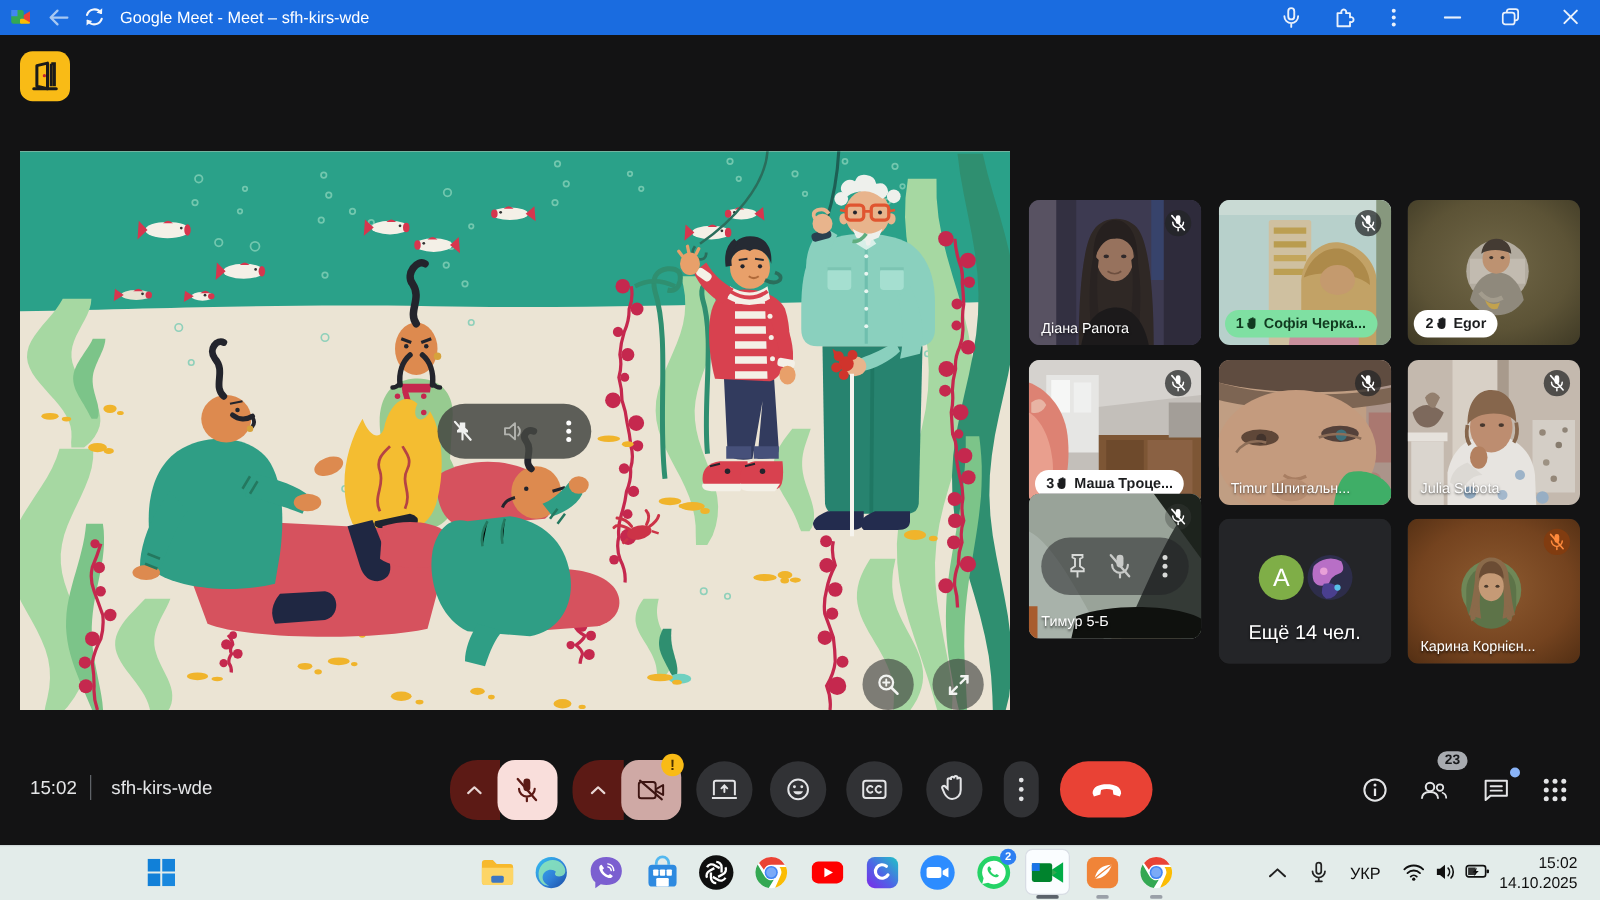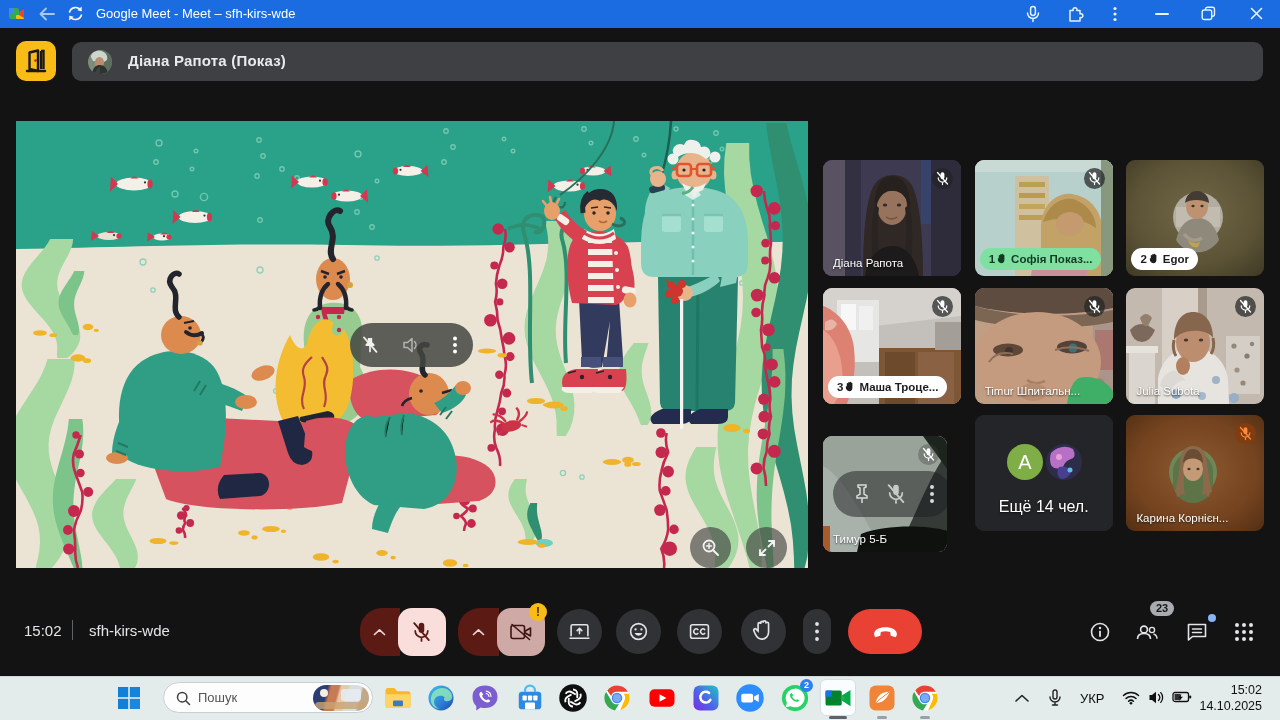--- a/index.html
+++ b/index.html
@@ -75,31 +75,20 @@
   </div>
 
   <div class="ybtn">
     <svg class="abs" style="left:8px;top:7px" width="24" height="26" viewBox="0 0 24 26">
       <path d="M3 23 H21" stroke="#1a1a1a" stroke-width="2.4" stroke-linecap="round"></path>
       <path d="M17 3 V21" stroke="#1a1a1a" stroke-width="2.4"></path>
       <path d="M17 3 H19.5 V21" stroke="#1a1a1a" stroke-width="2.4" fill="none"></path>
       <path d="M5.5 4.5 L14 2.5 V23 L5.5 21 Z" fill="none" stroke="#1a1a1a" stroke-width="2.4" stroke-linejoin="round"></path>
       <circle cx="11.5" cy="12.5" r="1.3" fill="#c2242e"></circle>
     </svg>
-  </div>
-  <div class="ppill">
-    <div class="pavatar"><svg width="24" height="24" viewBox="0 0 24 24">
-      <rect width="24" height="24" fill="#7e8d7a"></rect>
-      <rect x="14" y="0" width="10" height="24" fill="#5c6e5e"></rect>
-      <path d="M3 7 C3 2 9 0 13 1 C18 2 20 6 19 10 L16 12 L5 11 Z" fill="#cdd6cc"></path>
-      <ellipse cx="11.5" cy="12.5" rx="4.5" ry="5.5" fill="#b98e70"></ellipse>
-      <path d="M4 24 C5 17 8 15 12 15 C16 15 19 18 20 24 Z" fill="#2e3230"></path>
-      <path d="M7 24 C8 19 10 17 12 17 L12 24 Z" fill="#3c4240"></path>
-    </svg></div>
-    <div class="pname">Діана Рапота (Показ)</div>
   </div>
 
   <div class="abs" style="left:16px;top:121px;width:792px;height:447px;background:#ebe4d4;" id="illu-holder">
   <svg width="792" height="447" viewBox="0 0 792 447">
 <rect width="792" height="447" fill="#ebe4d4"></rect>
 <path d="M0,128 C120,126 200,122 330,124 C480,127 600,119 700,121 C740,122 770,120 792,121 L792,0 L0,0 Z" fill="#2aa189"></path>
 <circle cx="143" cy="22" r="3" fill="none" stroke="#72c7ae" stroke-width="1.4"></circle>
 <circle cx="140" cy="41" r="2.2" fill="none" stroke="#72c7ae" stroke-width="1.4"></circle>
 <circle cx="159" cy="73" r="3" fill="none" stroke="#72c7ae" stroke-width="1.4"></circle>
 <circle cx="188" cy="76" r="3.6" fill="none" stroke="#72c7ae" stroke-width="1.4"></circle>
@@ -538,21 +527,21 @@
 <path d="M58 100 H112 V116 H56 Z" fill="#c98f9c"></path>
 <rect x="126" y="0" width="12" height="116" fill="#87987e"></rect>
 </svg><div class="micoff">
         <svg class="abs" style="left:4px;top:3px" width="13" height="15" viewBox="0 0 13 15">
 <rect x="4.6" y="1.2" width="3.8" height="7" rx="1.9" fill="#fff"></rect>
 <path d="M2.2 6.8 a4.3 4.3 0 0 0 8.6 0 M6.5 11.2 V13.6" stroke="#fff" stroke-width="1.2" fill="none" stroke-linecap="round"></path>
 <path d="M1.5 1.5 L11.5 13" stroke="#fff" stroke-width="1.3" stroke-linecap="round"></path>
 </svg>
       </div><div class="hpill" style="background:#7fe0a2;color:#113a20">1<svg style="margin:0 4px 0 2px" width="10" height="12" viewBox="0 0 10 12">
           <path d="M1.8 5.5 V2.6 q0-.7 .7-.7 t.7 .7 V1.8 q0-.7 .7-.7 t.7 .7 V1.4 q0-.7 .7-.7 t.7 .7 V2.2 q0-.7 .7-.7 t.7 .7 V6.8 q0 3.4-3.1 3.4 q-2.2 0-3.2-2.1 L.9 6.3 q-.4-.8 .3-1.1 q.4-.2 .8 .3 Z" fill="#113a20"></path>
-        </svg><span>Софія Показ...</span></div></div>
+        </svg><span>Софія Черка...</span></div></div>
 <div class="tile" style="left:1126.4px;top:160px;width:138px;height:116px"><svg width="138" height="116" viewBox="0 0 138 116" preserveAspectRatio="none">
 <defs>
           <radialGradient id="g3" cx="50%" cy="45%" r="75%">
 <stop offset="0%" stop-color="#716747"></stop>
             <stop offset="60%" stop-color="#5c5336"></stop>
             <stop offset="100%" stop-color="#3e3925"></stop>
 </radialGradient>
         </defs>
 <rect width="138" height="116" fill="url(#g3)"></rect>
 <circle cx="72" cy="57" r="25" fill="#b3aca0"></circle>
@@ -639,21 +628,21 @@
 <path d="M52 92 Q60 98 70 93" stroke="#a87e62" stroke-width="2.5" fill="none"></path>
 <ellipse cx="58" cy="104" rx="14" ry="9" fill="#b68d71"></ellipse>
 <path d="M104 90 C118 86 134 94 138 104 V116 H92 C94 102 98 93 104 90 Z" fill="#3fae67"></path>
 </svg><div class="micoff">
         <svg class="abs" style="left:4px;top:3px" width="13" height="15" viewBox="0 0 13 15">
 <rect x="4.6" y="1.2" width="3.8" height="7" rx="1.9" fill="#fff"></rect>
 <path d="M2.2 6.8 a4.3 4.3 0 0 0 8.6 0 M6.5 11.2 V13.6" stroke="#fff" stroke-width="1.2" fill="none" stroke-linecap="round"></path>
 <path d="M1.5 1.5 L11.5 13" stroke="#fff" stroke-width="1.3" stroke-linecap="round"></path>
 </svg>
       </div><div class="tname">Timur Шпитальн...</div></div>
-<div class="tile" style="left:823px;top:436px;width:124px;height:116px"><svg width="138" height="116" viewBox="0 0 138 116" preserveAspectRatio="none">
+<div class="tile" style="left:823px;top:395px;width:138px;height:116px"><svg width="138" height="116" viewBox="0 0 138 116" preserveAspectRatio="none">
 <rect width="138" height="116" fill="#a8b2aa"></rect>
 <path d="M0 0 H138 V116 H60 C40 80 20 40 0 30 Z" fill="#99a399"></path>
 <path d="M138 0 V116 H74 C96 72 112 24 138 0 Z" fill="#343a36"></path>
 <path d="M100 0 L138 52 V0 Z" fill="#1d231d"></path>
 <ellipse cx="94" cy="114" rx="28" ry="20" fill="#5f5446"></ellipse>
 <path d="M38 98 C70 86 122 90 138 100 V116 H34 Z" fill="#0f110e"></path>
 <rect x="0" y="90" width="7" height="26" fill="#a85c2e"></rect>
 </svg><div class="abs" style="left:10px;top:35px;width:118px;height:46px;border-radius:23px;background:rgba(32,33,36,.52)">
         <svg class="abs" style="left:19px;top:12px" width="20" height="22" viewBox="0 0 20 22">
           <path d="M6 2 h8 v2 l-2 1 v6 l3 2 v2 H5 v-2 l3-2 V5 L6 4 Z M10 15 V20" stroke="#d8dad8" stroke-width="1.5" fill="none"></path>
@@ -808,32 +797,20 @@
       </svg>
 </div>
 
   <div class="taskbar">
 <svg class="abs" style="left:118px;top:10px" width="22" height="22" viewBox="0 0 22 22">
 <rect x="0" y="0" width="10.2" height="10.2" fill="#1180d8"></rect>
         <rect x="11.8" y="0" width="10.2" height="10.2" fill="#1583da"></rect>
 <rect x="0" y="11.8" width="10.2" height="10.2" fill="#1280d8"></rect>
         <rect x="11.8" y="11.8" width="10.2" height="10.2" fill="#1a88de"></rect>
       </svg>
-<div class="abs" style="left:163px;top:5px;width:210px;height:31px;background:#fdfdfd;border:1px solid #c9ced6;border-radius:16px;box-sizing:border-box">
-<svg class="abs" style="left:12px;top:8px" width="15" height="15" viewBox="0 0 15 15">
-<circle cx="6.2" cy="6.2" r="4.7" fill="none" stroke="#3d3d3d" stroke-width="1.5"></circle>
-<path d="M9.8 9.8 L13.5 13.5" stroke="#3d3d3d" stroke-width="1.5" stroke-linecap="round"></path>
-        </svg>
-<div class="abs" style="left:34px;top:7px;color:#555;font-size:13px">Пошук</div>
-<div class="abs" style="right:3px;top:2px;width:56px;height:26px;border-radius:13px;overflow:hidden;background:linear-gradient(105deg,#2c3c74 0 24%,#c77a56 30% 42%,#e8c8a8 46% 56%,#d8dde2 60% 78%,#c0a888 82%)">
-<div class="abs" style="left:7px;top:4px;width:8px;height:8px;border-radius:50%;background:#f4efe0"></div>
-<div class="abs" style="left:28px;top:4px;width:20px;height:12px;background:#e8ecf2;border-radius:3px;opacity:.85"></div>
-<div class="abs" style="left:2px;bottom:2px;width:52px;height:7px;background:#caa274;opacity:.8;border-radius:4px"></div>
-        </div>
-</div>
 <div class="tk-ico" style="left:383px"><svg width="30" height="30" viewBox="0 0 24 24">
           <path d="M2 6 a2 2 0 0 1 2-2 h5 l2.5 2.5 H20 a2 2 0 0 1 2 2 V18 a2 2 0 0 1 -2 2 H4 a2 2 0 0 1 -2-2 Z" fill="#f7b92c"></path>
 <path d="M2 9 H22 V18 a2 2 0 0 1 -2 2 H4 a2 2 0 0 1 -2-2 Z" fill="#fdd566"></path>
 <rect x="8" y="14" width="8" height="4.5" rx="1" fill="#3e77c2"></rect>
         </svg></div>
 <div class="tk-ico" style="left:426px"><svg width="30" height="30" viewBox="0 0 24 24">
           <defs>
             <linearGradient id="edg" x1="0" y1="0" x2="1" y2="1">
               <stop offset="0" stop-color="#35c1f1"></stop>
               <stop offset=".6" stop-color="#2f7fd8"></stop>

